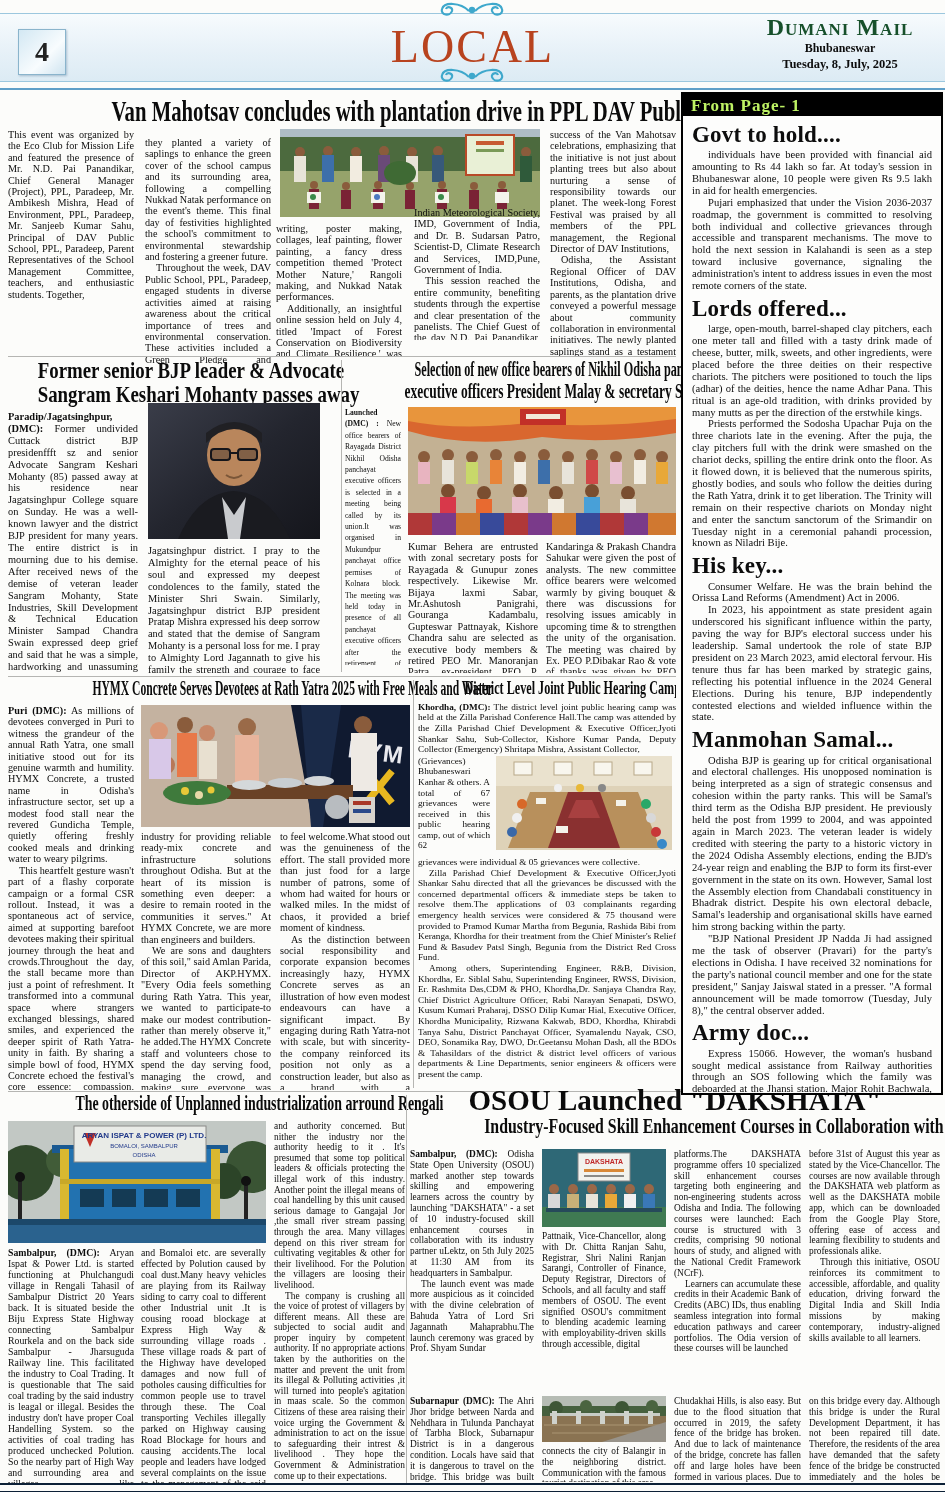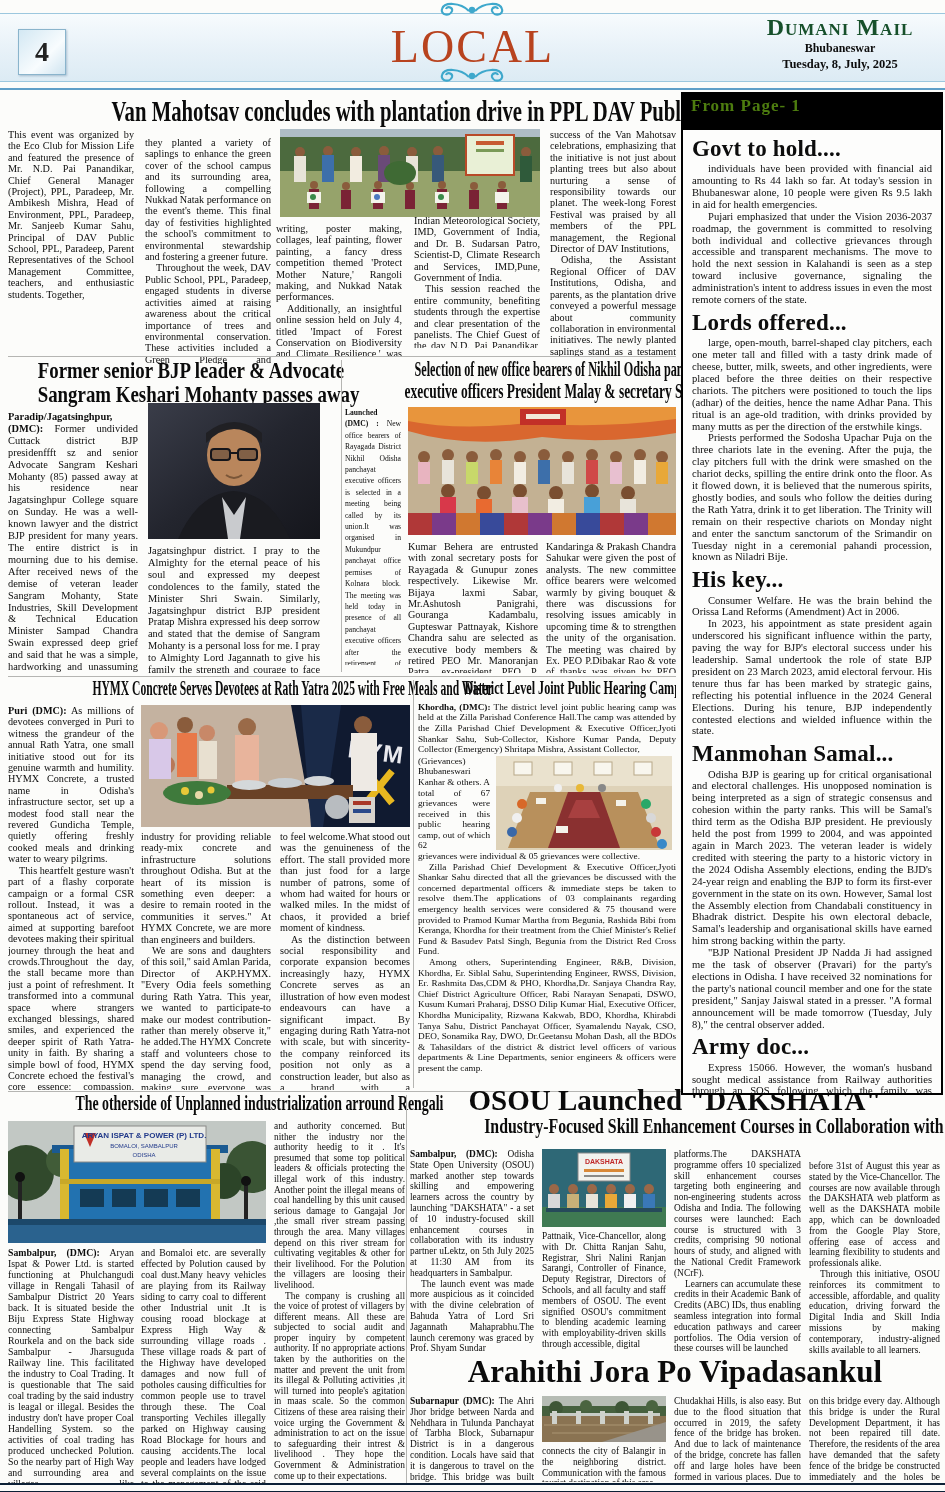--- a/index.html
+++ b/index.html
@@ -35,33 +35,33 @@
   .photo{position:absolute;overflow:hidden;background:#ccc;}
   .photo svg{display:block;width:100%;height:100%;}
   
   .vrule{position:absolute;width:1px;background:#b5b5b2;}
   .hrule{position:absolute;height:1px;background:#b5b5b2;}
   .botbar{position:absolute;left:0;top:1483px;width:945px;height:6px;
           border-top:2.5px solid #0c2036;border-bottom:2px solid #0c2036;background:#fcfcfa;}
   
   .fpbox{position:absolute;left:681px;top:92px;width:258px;height:999px;border:2px solid #000;
          background:#fdfdfc;overflow:hidden;}
-  .fpbar{background:#000;color:#4d7c0f;font-weight:bold;font-size:17px;padding:2px 8px 14px;letter-spacing:1px;}
+  .fpbar{background:#000;color:#bef264;font-weight:bold;font-size:17px;padding:2px 8px 0;letter-spacing:1px;}
   .fpbody{padding:2px 9px;}
   .fpbody h3{font-size:23px;margin:5px 0 2px;letter-spacing:.2px;line-height:1.05;}
   .fp{font-size:10.6px;line-height:11.9px;text-align:justify;}
   .fp p{margin:0;text-indent:16px;}
   
   .t-a2{font-size:10.4px;line-height:11.9px;}
   .t-narrow{font-size:7.6px;line-height:11.4px;}
   .t-a5{font-size:9.2px;line-height:10.6px;position:static;}
   .t-a6{font-size:9.8px;line-height:11px;}
   .t-a6c3{font-size:9.4px;line-height:10.6px;}
   .t-sm{font-size:9.4px;line-height:10.8px;}
-  .wraprow{display:flex;gap:6px;margin:1px 0 0;}
+  .wraprow{display:flex;gap:6px;margin:1px 0 6px;}
   .wrapcol{width:72px;flex:none;}
   .a5photo{position:relative;flex:none;width:176px;height:94px;overflow:hidden;}
   .a5photo svg{display:block;width:100%;height:100%;}
 </style>
 </head>
 <body>
 
 <div class="page">
 
   <div class="band"></div>
@@ -144,21 +144,21 @@
         <p>This event was organized by the Eco Club for Mission Life and featured the presence of Mr. N.D. Pai Panandikar, Chief General Manager (Project), PPL, Paradeep, Mr. Ambikesh Mishra, Head of Environment, PPL, Paradeep, Mr. Sanjeeb Kumar Sahu, Principal of DAV Public School, PPL, Paradeep, Parent Representatives of the School Management Committee, teachers, and enthusiastic students. Together,</p>
       </div>
     <div class="btxt" style="left:137px;top:42px;width:126px;height:227px">
         <p>they planted a variety of saplings to enhance the green cover of the school campus and its surrounding area, following a compelling Nukkad Natak performance on the event's theme. This final day of festivities highlighted the school's commitment to environmental stewardship and fostering a greener future.</p>
         <p>Throughout the week, DAV Public School, PPL, Paradeep, engaged students in diverse activities aimed at raising awareness about the critical importance of trees and environmental conservation. These activities included a Green Pledge and competitions such as rhymes, speeches, essays, slogan</p>
       </div>
     <div class="btxt" style="left:268px;top:128px;width:126px;height:133px">
         <p>writing, poster making, collages, leaf painting, flower painting, a fancy dress competition themed 'Protect Mother Nature,' Rangoli making, and Nukkad Natak performances.</p>
         <p>Additionally, an insightful online session held on July 4, titled 'Impact of Forest Conservation on Biodiversity and Climate Resilience,' was presented by Dr. Anand Sharma, President of the</p>
       </div>
-    <div class="btxt" style="left:406px;top:120px;width:126px;height:133px">
+    <div class="btxt" style="left:406px;top:112px;width:126px;height:133px">
         <p>Indian Meteorological Society, IMD, Government of India, and Dr. B. Sudarsan Patro, Scientist-D, Climate Research and Services, IMD,Pune, Government of India.</p>
         <p>This session reached the entire community, benefiting students through the expertise and clear presentation of the panelists. The Chief Guest of the day N.D. Pai Panandikar, expressed his immense satisfaction with the</p>
       </div>
     <div class="btxt" style="left:542px;top:34px;width:126px;height:227px">
         <p>success of the Van Mahotsav celebrations, emphasizing that the initiative is not just about planting trees but also about nurturing a sense of responsibility towards our planet. The week-long Forest Festival was praised by all members of the PPL management, the Regional Director of DAV Institutions,</p>
         <p>Odisha, the Assistant Regional Officer of DAV Institutions, Odisha, and parents, as the plantation drive conveyed a powerful message about community collaboration in environmental initiatives. The newly planted saplings stand as a testament to a week filled with learning, engagement, and a shared commitment to a sustainable future.</p>
       </div>
   </section>
 
   <div class="hrule" style="left:8px;top:356px;width:668px"></div>
@@ -460,30 +460,27 @@
         <rect x="4" y="59" width="116" height="4" fill="#264a5a"></rect>
       </svg>
     </div>
     <div class="btxt t-sm" style="left:132px;top:146px;width:124px;height:122px">
         <p>Pattnaik, Vice-Chancellor, along with Dr. Chitta Ranjan Sahu, Registrar, Shri Nalini Ranjan Sarangi, Controller of Finance, Deputy Registrar, Directors of Schools, and all faculty and staff members of OSOU. The event signified OSOU's commitment to blending academic learning with employability-driven skills through accessible, digital</p>
       </div>
     <div class="btxt t-sm" style="left:264px;top:64px;width:127px;height:204px">
         <p>platforms.The DAKSHATA programme offers 10 specialized skill enhancement courses targeting both engineering and non-engineering students across Odisha and India. The following courses were launched: Each course is structured with 3 credits, comprising 90 notional hours of study, and aligned with the National Credit Framework (NCrF).</p>
         <p>Learners can accumulate these credits in their Academic Bank of Credits (ABC) IDs, thus enabling seamless integration into formal education pathways and career portfolios. The Odia version of these courses will be launched</p>
       </div>
-    <div class="btxt t-sm" style="left:399px;top:76px;width:131px;height:204px">
+    <div class="btxt t-sm" style="left:399px;top:64px;width:131px;height:204px">
         <p>before 31st of August this year as stated by the Vice-Chancellor. The courses are now available through the DAKSHATA web platform as well as the DAKSHATA mobile app, which can be downloaded from the Google Play Store, offering ease of access and learning flexibility to students and professionals alike.</p>
         <p>Through this initiative, OSOU reinforces its commitment to accessible, affordable, and quality education, driving forward the Digital India and Skill India missions by making contemporary, industry-aligned skills available to all learners.</p>
       </div>
   </section>
 
   <section class="art" style="left:410px;top:1356px;width:530px;height:126px">
-    <h2 class="art-h" style="font-size:31px;margin:0 0 2px">
-      <span class="cond">Arahithi Jora Po Vipadasankul</span>
-    </h2>
     <div class="btxt t-sm" style="left:0;top:40px;width:124px;height:86px">
         <p><b>Subarnapur (DMC):</b> The Ahri Jhor bridge between Narda and Nehdhara in Tulunda Panchayat of Tarbha Block, Subarnapur District is in a dangerous condition. Locals have said that it is dangerous to travel on the bridge. This bridge was built about 10 years ago. This road</p>
       </div>
     <div class="photo" style="left:132px;top:40px;width:124px;height:46px">
       <svg viewBox="0 0 124 46" preserveAspectRatio="none">
         <rect width="124" height="46" fill="#8a7352"></rect>
         <rect width="124" height="16" fill="#b6bcb4"></rect>
         <rect y="10" width="124" height="10" fill="#46603e"></rect>
         <circle cx="14" cy="12" r="7" fill="#3e5636"></circle>
           <circle cx="44" cy="10" r="6" fill="#4a6440"></circle>

